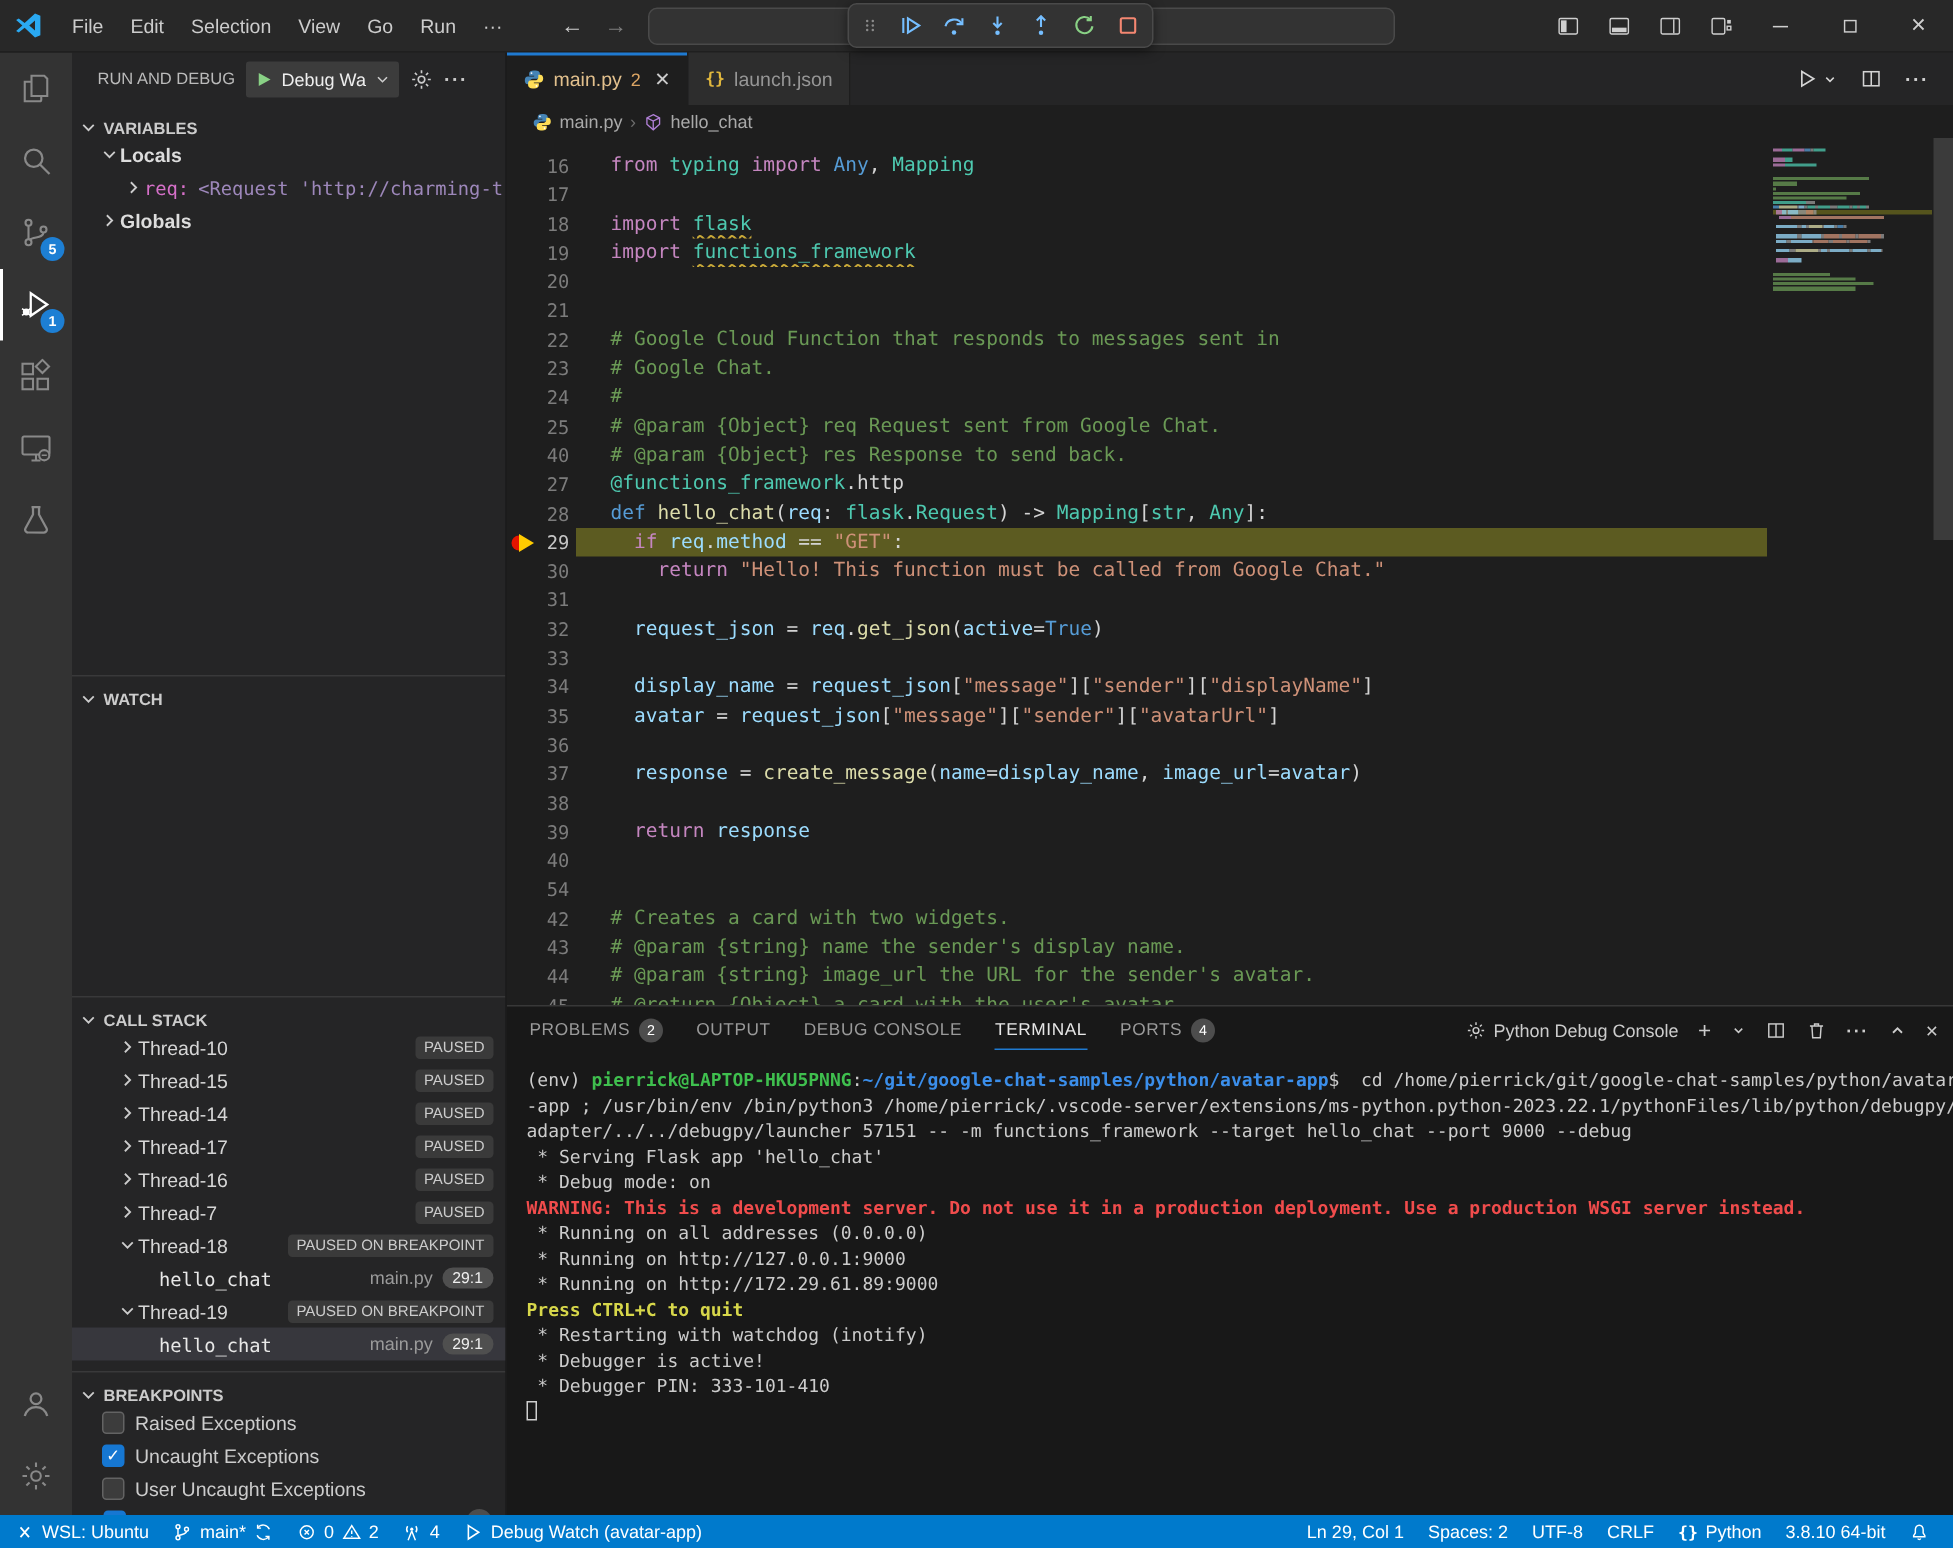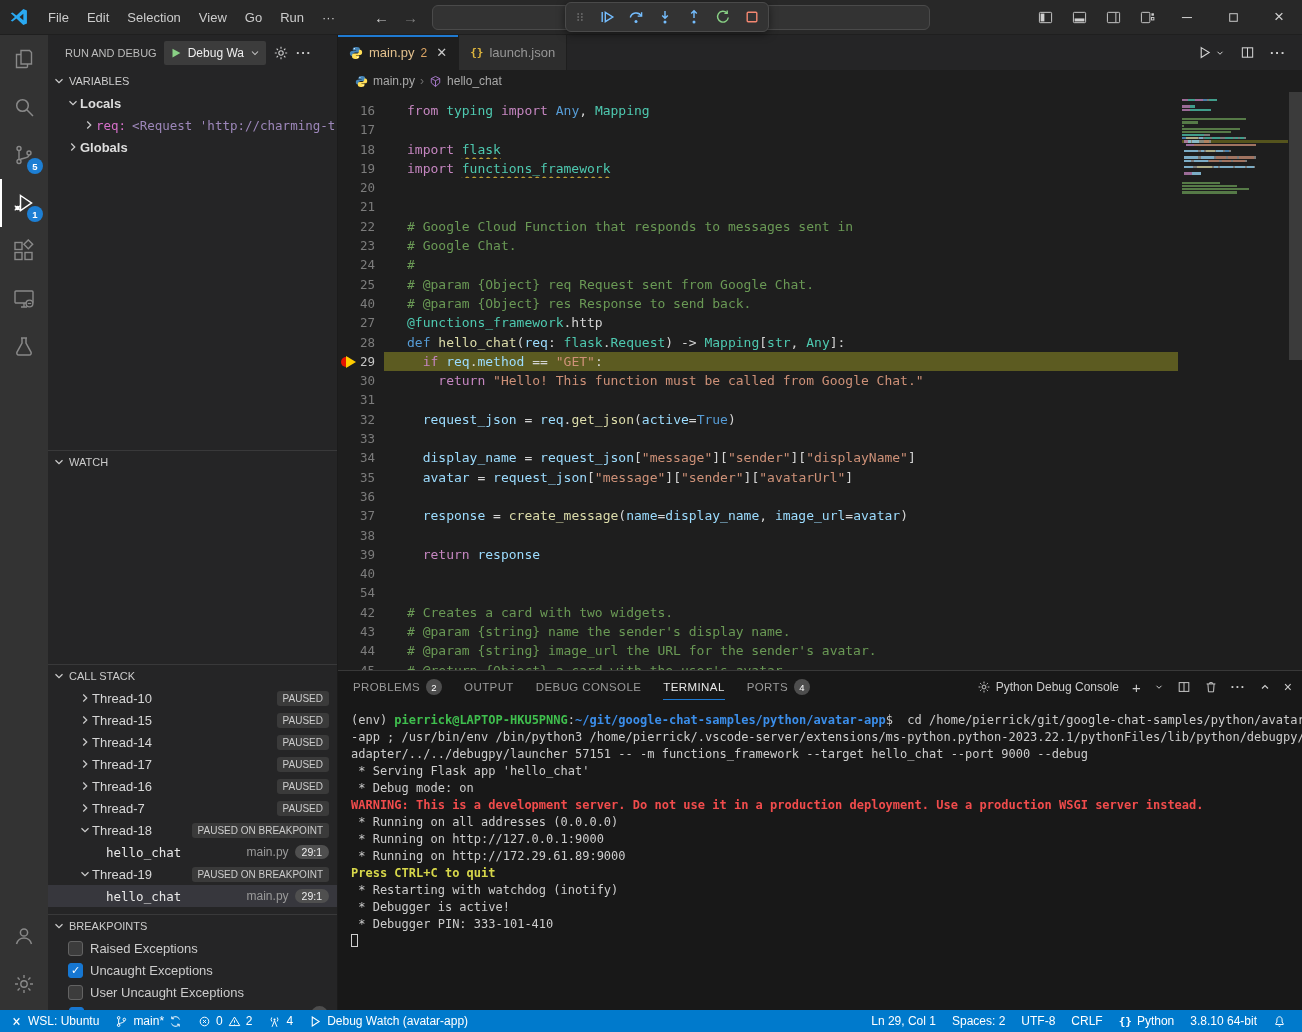--- a/index.html
+++ b/index.html
@@ -37,21 +37,21 @@
 
   
   .sidebar{width:289px;background:#252526;display:flex;flex-direction:column;font-size:13px;flex:0 0 289px}
   .sb-header{height:35px;display:flex;align-items:center;padding:0 6px 0 17px;gap:7px;flex:0 0 35px}
   .sb-title{font-size:11px;color:#bbb;white-space:nowrap}
   .cfg-dd{height:24px;background:#3c3c3c;border-radius:2px;display:flex;align-items:center;padding:0 5px;gap:5px}
   .cfg-dd .lbl{font-size:12px;color:#eee;white-space:nowrap}
   .hdr-act{color:#ccc;display:flex;align-items:center}
   .section{border-top:1px solid rgba(204,204,204,.12);overflow:hidden}
   .section.first{border-top:none}
-  .sec-h{height:22px;display:flex;align-items:center;gap:3px;padding-left:4px;font-weight:normal;font-size:11px;color:#ccc}
+  .sec-h{height:22px;display:flex;align-items:flex-end;gap:3px;padding-left:4px;font-weight:bold;font-size:11px;color:#ccc}
   .row22{height:22px;display:flex;align-items:center;position:relative}
   .chev{width:16px;height:16px;color:#ccc}
   .scope{font-weight:bold;color:#ddd}
   .mono{font-family:"DejaVu Sans Mono",monospace;font-size:12.5px}
   .vname{color:#d670c9}
   .vval{color:#9d87ba;white-space:nowrap;overflow:hidden}
   .cs-row{padding-left:30px}
   .cs-row.frame{padding-left:58px}
   .cs-label{color:#d6d6d6}
   .cs-right{margin-left:auto;display:flex;align-items:center;gap:6px;padding-right:8px}
@@ -79,21 +79,21 @@
   .tab-close{color:#ccc;font-size:13px;margin-left:3px}
   .braces-ic{color:#dfb63d;font-weight:bold;font-family:"DejaVu Sans Mono",monospace;font-size:11px}
   .editor-actions{margin-left:auto;display:flex;align-items:center;gap:15px;padding-right:16px;color:#d4d4d4}
   .breadcrumbs{height:22px;display:flex;align-items:center;gap:5px;padding-left:17px;font-size:12px;color:#a9a9a9;flex:0 0 22px}
   .bc-sep{color:#6d6d6d}
 
   .code-area{position:relative;flex:1;overflow:hidden;font-family:"DejaVu Sans Mono",monospace;font-size:13px}
   #code-lines{position:absolute;top:9px;left:0;right:124px}
   .code-row{height:19.3px;line-height:19.3px;display:flex;white-space:pre;position:relative}
   .gut{flex:0 0 22px;position:relative}
-  .ln{flex:0 0 24px;text-align:left;color:#7c7c7c;font-size:12.5px}
+  .ln{flex:0 0 24px;text-align:center;color:#7c7c7c;font-size:12.5px}
   .lc{flex:1;padding-left:23px;overflow:hidden}
   .code-row.hl .lc{background:#5c5b21}
   .code-row.hl .ln{color:#c6c6c6}
   .kw{color:#C586C0}.blue{color:#569CD6}.fn{color:#DCDCAA}.type{color:#4EC9B0}
   .str{color:#CE9178}.com{color:#6A9955}.var{color:#9CDCFE}.pun{color:#D4D4D4}
   .sqg{text-decoration:underline;text-decoration-style:wavy;text-decoration-color:#c8a838;text-underline-offset:3px}
   .bp-hit{position:absolute;left:3px;top:4px;width:18px;height:12px}
   .bp-hit .dot{position:absolute;left:0;top:1px;width:10px;height:10px;border-radius:50%;background:#e51400}
   .bp-hit .arr{position:absolute;left:5px;top:0;width:0;height:0;border-top:6px solid transparent;border-bottom:6px solid transparent;border-left:10px solid #ffcc00}
   .minimap{position:absolute;top:7px;right:14px;width:106px}

